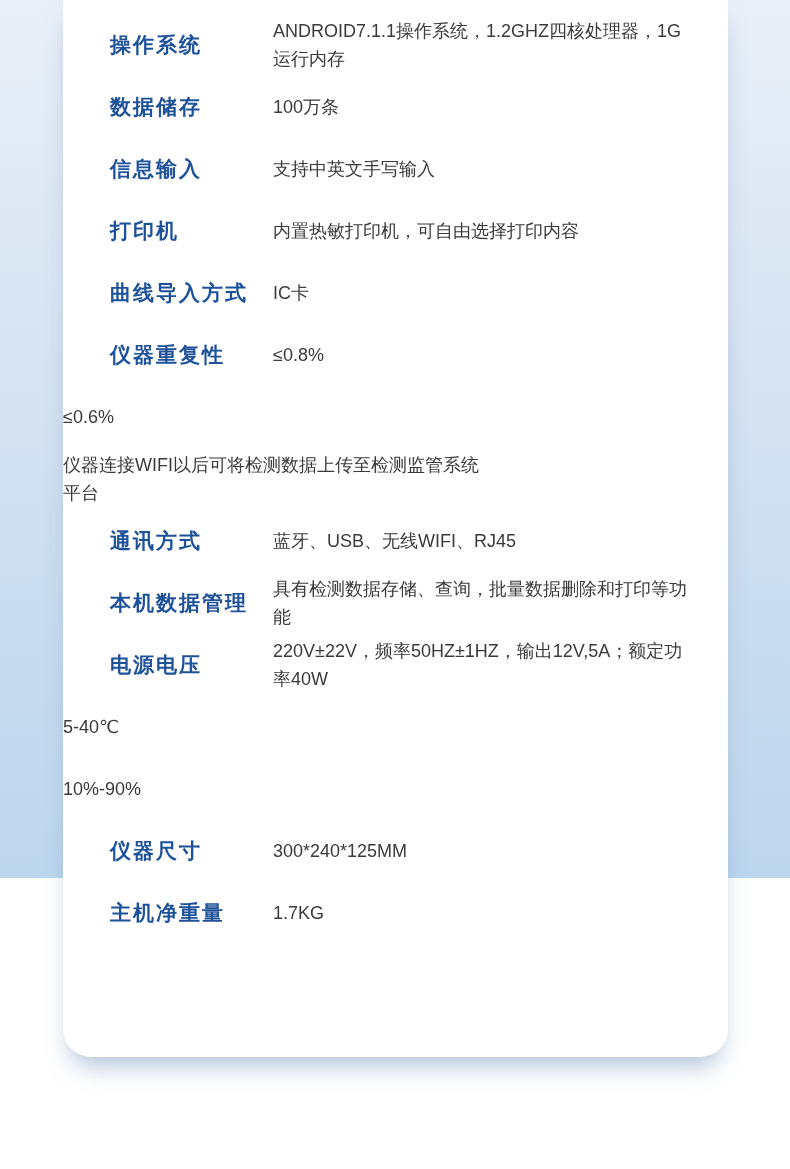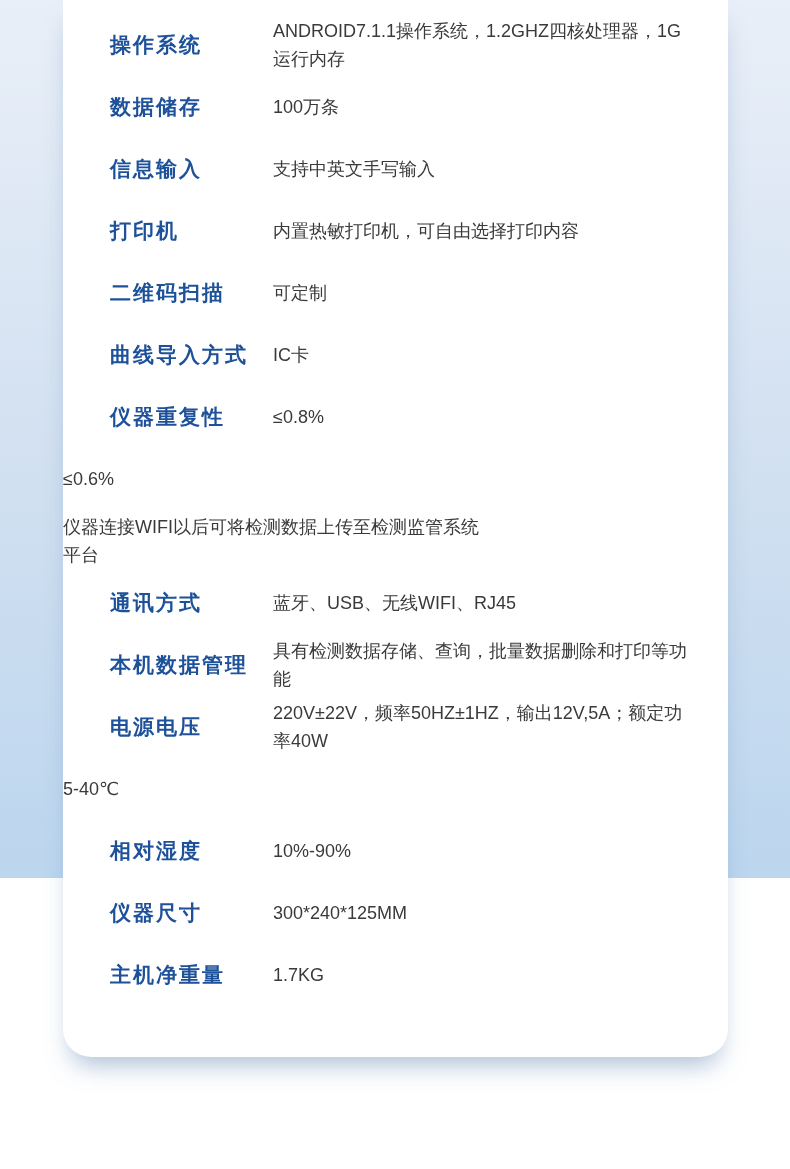--- a/index.html
+++ b/index.html
@@ -80,24 +80,20 @@
   <div class="spec-row">
     <div class="spec-label">信息输入</div>
     <div class="spec-value">支持中英文手写输入</div>
   </div>
 
   <div class="spec-row">
     <div class="spec-label">打印机</div>
     <div class="spec-value">内置热敏打印机，可自由选择打印内容</div>
   </div>
 
-  <div class="spec-row">
-    <div class="spec-label">二维码扫描</div>
-    <div class="spec-value">可定制</div>
-  </div>
 
   <div class="spec-row">
     <div class="spec-label">曲线导入方式</div>
     <div class="spec-value">IC卡</div>
   </div>
 
   <div class="spec-row">
     <div class="spec-label">仪器重复性</div>
     <div class="spec-value">≤0.8%</div>
   </div>
@@ -123,21 +119,20 @@
   <div class="spec-row">
     <div class="spec-label">电源电压</div>
     <div class="spec-value">220V±22V，频率50HZ±1HZ，输出12V,5A；额定功率40W</div>
   </div>
 
   <div class="spec-row">
     <div class="spec-value">5-40℃</div>
   </div>
 
   <div class="spec-row">
-    <div class="spec-label">相对湿度</div>
     <div class="spec-value">10%-90%</div>
   </div>
 
   <div class="spec-row">
     <div class="spec-label">仪器尺寸</div>
     <div class="spec-value">300*240*125MM</div>
   </div>
 
   <div class="spec-row">
     <div class="spec-label">主机净重量</div>

